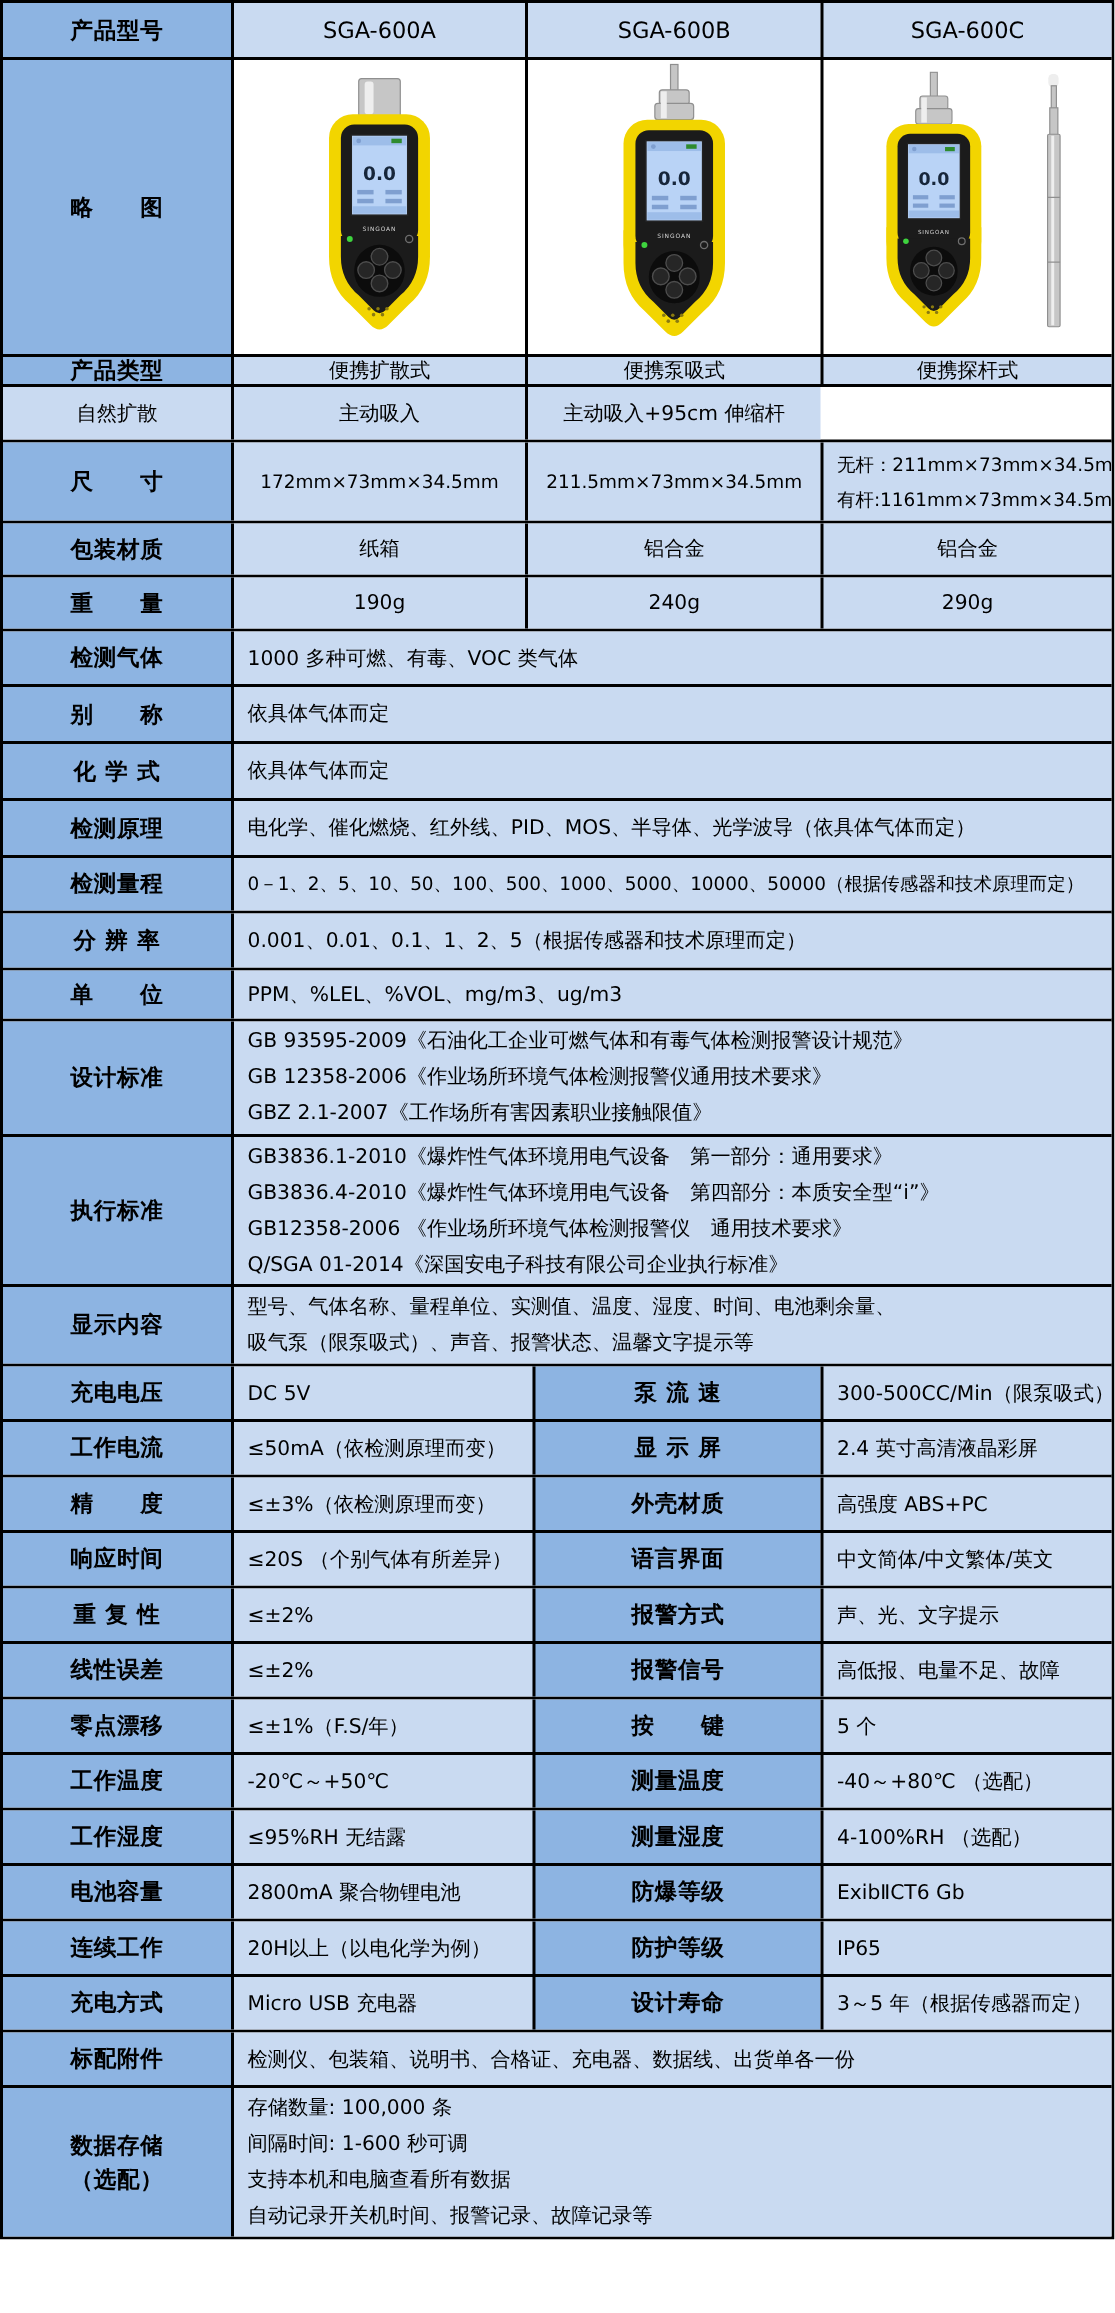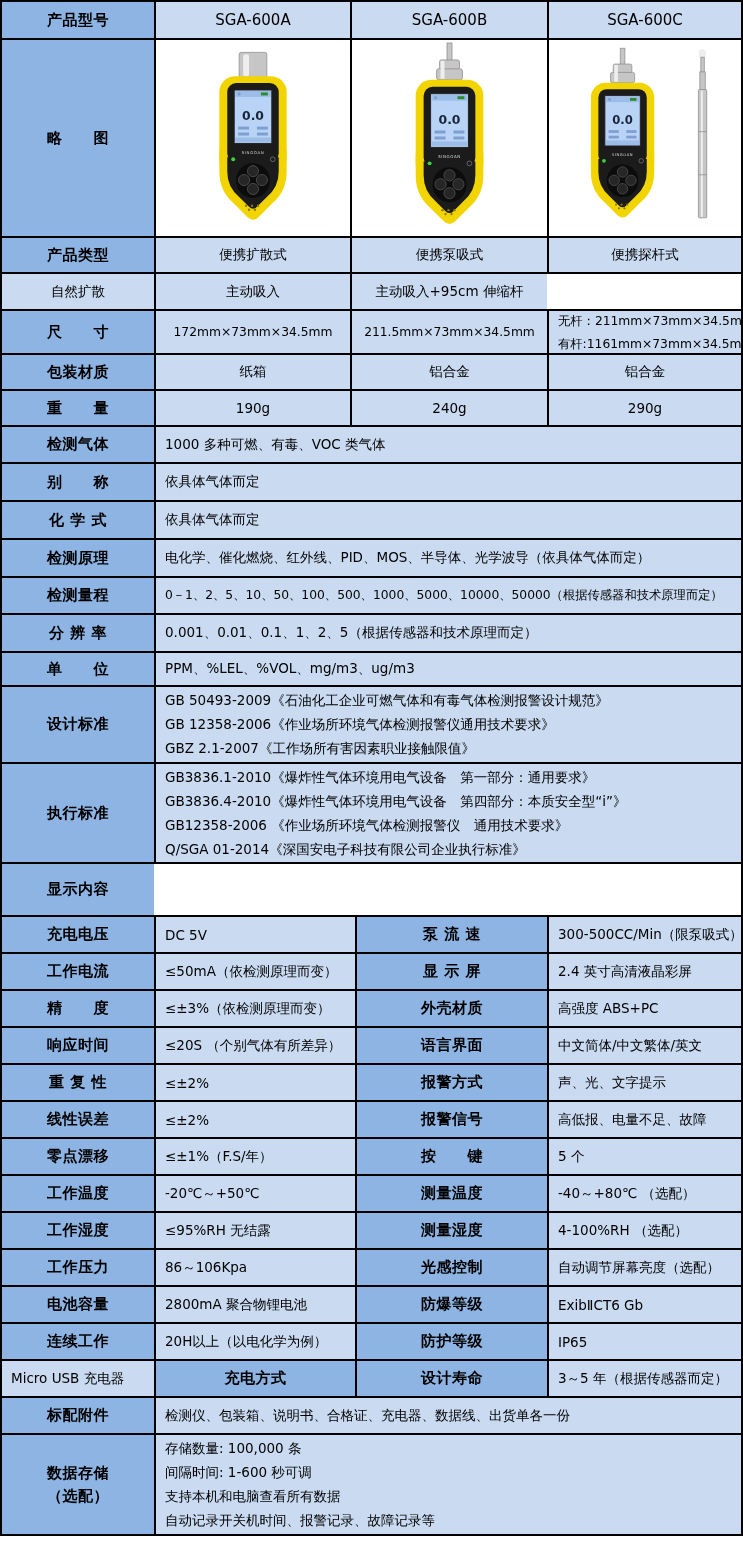--- a/index.html
+++ b/index.html
@@ -205,34 +205,34 @@
           <rect class="c-metal" x="154" y="31" width="5.5" height="19"></rect>
           <rect class="c-metal" x="152.5" y="49" width="8.5" height="131" rx="1"></rect>
           <rect class="c-metal-hi" x="155" y="50" width="2" height="129"></rect>
           <line x1="152.5" y1="92" x2="161" y2="92" stroke="#8f8f8f" stroke-width="0.8"></line>
           <line x1="152.5" y1="136" x2="161" y2="136" stroke="#8f8f8f" stroke-width="0.8"></line>
         </g>
       </svg>
     </div>
   </div>
 
-  <div class="row cols3" style="height:36px">
+  <div class="row cols3" style="height:20px">
     <div class="cell label">产品类型</div>
     <div class="cell value">便携扩散式</div>
     <div class="cell value">便携泵吸式</div>
     <div class="cell value">便携探杆式</div>
   </div>
 
   <div class="row cols3" style="height:37px">
     <div class="cell value">自然扩散</div>
     <div class="cell value">主动吸入</div>
     <div class="cell value nowrap">主动吸入+95cm 伸缩杆</div>
   </div>
 
-  <div class="row cols3" style="height:44px">
+  <div class="row cols3" style="height:54px">
     <div class="cell label">尺　　寸</div>
     <div class="cell value tight">172mm×73mm×34.5mm</div>
     <div class="cell value tight">211.5mm×73mm×34.5mm</div>
     <div class="cell value lines sm">
       <div>无杆：211mm×73mm×34.5mm</div>
       <div>有杆:1161mm×73mm×34.5mm</div>
     </div>
   </div>
 
   <div class="row cols3" style="height:36px">
@@ -274,38 +274,42 @@
     <div class="cell value left nowrap">0.001、0.01、0.1、1、2、5（根据传感器和技术原理而定）</div>
   </div>
   <div class="row cols2" style="height:34px">
     <div class="cell label">单　　位</div>
     <div class="cell value left nowrap">PPM、%LEL、%VOL、mg/m3、ug/m3</div>
   </div>
 
   <div class="row cols2" style="height:77px">
     <div class="cell label">设计标准</div>
     <div class="cell value lines">
-      <div>GB 50493-2009《石油化工企业可燃气体和有毒气体检测报警设计规范》</div>
+      <div>GB 93595-2009《石油化工企业可燃气体和有毒气体检测报警设计规范》</div>
       <div>GB 12358-2006《作业场所环境气体检测报警仪通用技术要求》</div>
       <div>GBZ 2.1-2007《工作场所有害因素职业接触限值》</div>
     </div>
   </div>
 
   <div class="row cols2" style="height:100px">
     <div class="cell label">执行标准</div>
     <div class="cell value lines">
       <div>GB3836.1-2010《爆炸性气体环境用电气设备　第一部分：通用要求》</div>
       <div>GB3836.4-2010《爆炸性气体环境用电气设备　第四部分：本质安全型“i”》</div>
       <div>GB12358-2006 《作业场所环境气体检测报警仪　通用技术要求》</div>
       <div>Q/SGA 01-2014《深国安电子科技有限公司企业执行标准》</div>
     </div>
   </div>
 
   <div class="row cols2" style="height:53px">
     <div class="cell label">显示内容</div>
+    <div class="cell value lines">
+      <div>型号、气体名称、量程单位、实测值、温度、湿度、时间、电池剩余量、</div>
+      <div>吸气泵（限泵吸式）、声音、报警状态、温馨文字提示等</div>
+    </div>
   </div>
 
   <div class="row cols4" style="height:37px">
     <div class="cell label">充电电压</div>
     <div class="cell value left nowrap">DC 5V</div>
     <div class="cell label">泵 流 速</div>
     <div class="cell value left nowrap">300-500CC/Min（限泵吸式）</div>
   </div>
   <div class="row cols4" style="height:37px">
     <div class="cell label">工作电流</div>
@@ -349,40 +353,34 @@
     <div class="cell label">测量温度</div>
     <div class="cell value left nowrap">-40～+80℃ （选配）</div>
   </div>
   <div class="row cols4" style="height:37px">
     <div class="cell label">工作湿度</div>
     <div class="cell value left nowrap">≤95%RH 无结露</div>
     <div class="cell label">测量湿度</div>
     <div class="cell value left nowrap">4-100%RH （选配）</div>
   </div>
   <div class="row cols4" style="height:37px">
-    <div class="cell label">工作压力</div>
-    <div class="cell value left nowrap">86～106Kpa</div>
-    <div class="cell label">光感控制</div>
-    <div class="cell value left nowrap">自动调节屏幕亮度（选配）</div>
-  </div>
-  <div class="row cols4" style="height:37px">
     <div class="cell label">电池容量</div>
     <div class="cell value left nowrap">2800mA 聚合物锂电池</div>
     <div class="cell label">防爆等级</div>
     <div class="cell value left nowrap">ExibⅡCT6 Gb</div>
   </div>
   <div class="row cols4" style="height:37px">
     <div class="cell label">连续工作</div>
     <div class="cell value left nowrap">20H以上（以电化学为例）</div>
     <div class="cell label">防护等级</div>
     <div class="cell value left nowrap">IP65</div>
   </div>
   <div class="row cols4" style="height:37px">
+    <div class="cell label">充电方式</div>
     <div class="cell value left nowrap">Micro USB 充电器</div>
-    <div class="cell label">充电方式</div>
     <div class="cell label">设计寿命</div>
     <div class="cell value left nowrap">3～5 年（根据传感器而定）</div>
   </div>
 
   <div class="row cols2" style="height:37px">
     <div class="cell label">标配附件</div>
     <div class="cell value left nowrap">检测仪、包装箱、说明书、合格证、充电器、数据线、出货单各一份</div>
   </div>
 
   <div class="row cols2" style="height:99px">

